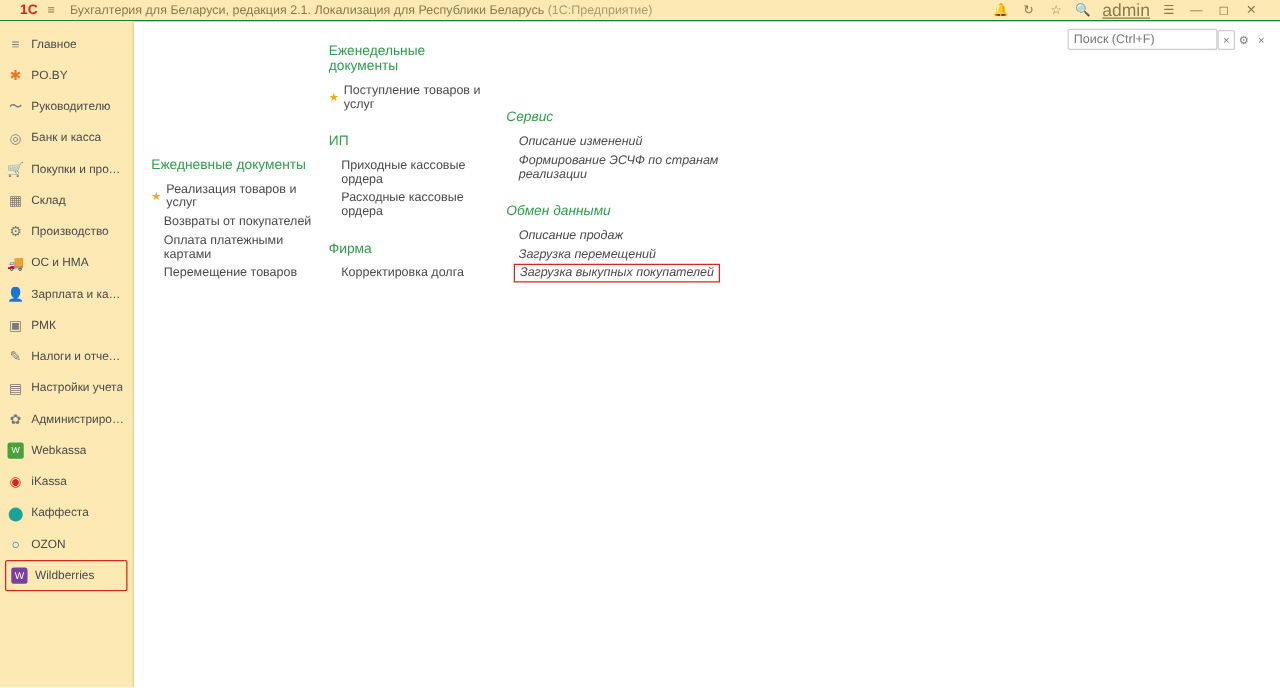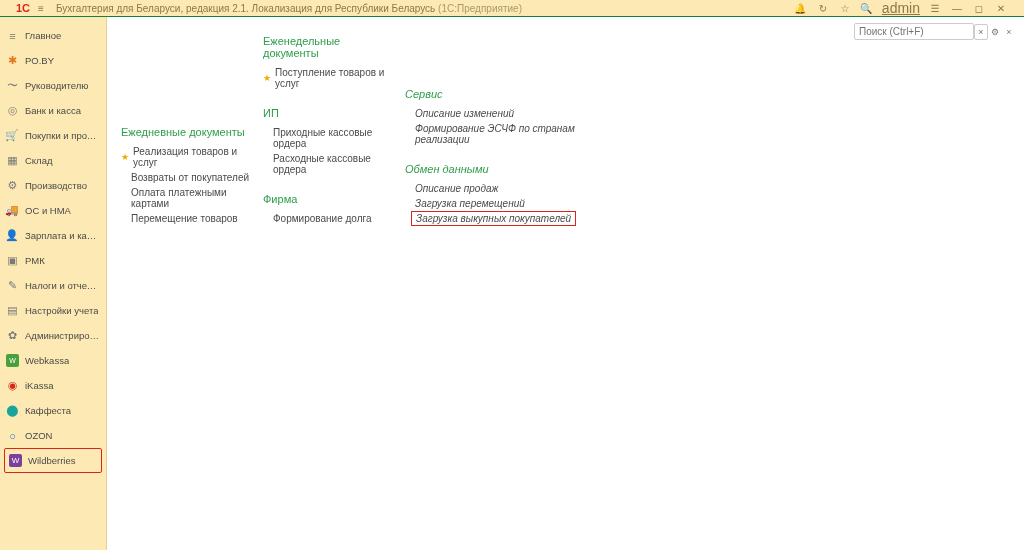--- a/index.html
+++ b/index.html
@@ -215,21 +215,21 @@
               </div>
               <div class="link-item">
                 <span>Расходные кассовые ордера</span>
               </div>
             </div>
         </div>
         <div class="section-block">
           <div class="section-title">Фирма</div>
           <div id="c2c">
               <div class="link-item">
-                <span>Формирование долга</span>
+                <span>Корректировка долга</span>
               </div>
             </div>
         </div>
       </div>
 
       <div class="col col3">
         <div class="section-block">
           <div class="section-title">Сервис</div>
           <div id="c3a">
               <div class="link-item">

